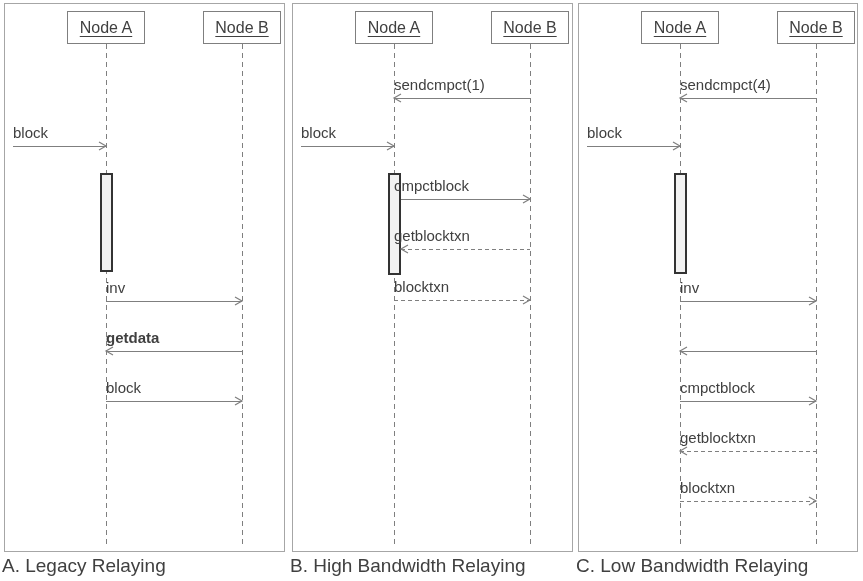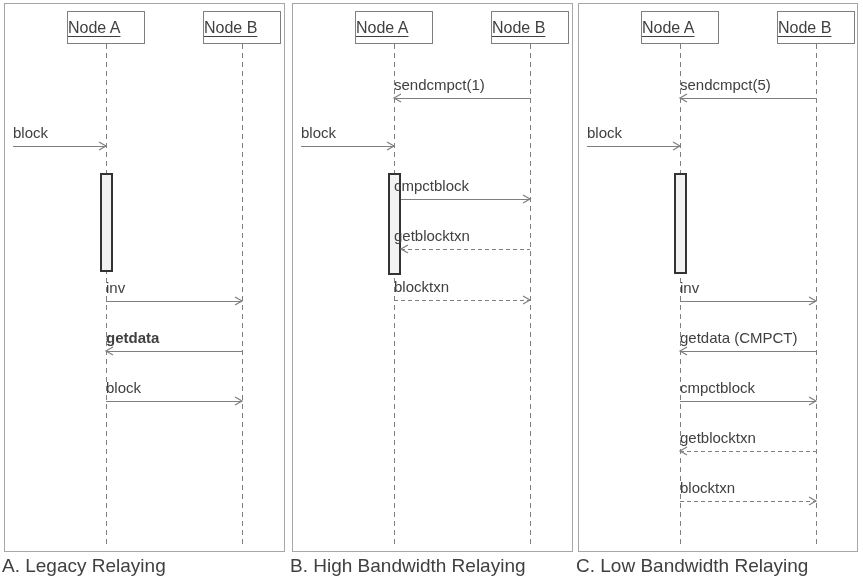--- a/index.html
+++ b/index.html
@@ -30,21 +30,21 @@
     font-size: 19px;
     line-height: 20px;
     color: var(--text);
     white-space: nowrap;
   }
   .node-box {
     position: absolute;
     border: 1px solid var(--line);
     background: var(--bg);
     box-sizing: border-box;
-    text-align: left;
+    text-align: center;
   }
   .node-label {
     display: inline-block;
     font-size: 16px;
     color: var(--text);
     line-height: 31px;
     text-decoration: underline;
     text-underline-offset: 3px;
   }
   .lifeline {
@@ -139,36 +139,35 @@
   <div class="panel" id="panel-2" style="left:578px; top:3px; width:280px; height:549px;">
       <div class="lifeline" style="left: 101px; top: 40px; height: 500px;"></div>
       <div class="node-box" style="left: 62px; top: 7px; width: 78px; height: 33px;"><div class="node-label">Node A</div></div>
       <div class="lifeline" style="left: 237px; top: 40px; height: 500px;"></div>
       <div class="node-box" style="left: 198px; top: 7px; width: 78px; height: 33px;"><div class="node-label">Node B</div></div>
       <div class="activation" style="left: 94.5px; top: 169px; width: 13px; height: 101px;"></div>
       <div class="msg-line solid" style="left: 101px; width: 136px; top: 94px;"></div>
       <svg width="12" height="12" viewBox="0 0 12 12" class="arrowhead" style="left: 99px; top: 88px;">
         <path d="M9,2 L2,6 L9,10" fill="none" stroke-width="1.2" style="stroke: var(--line);"></path>
       </svg>
-      <div class="msg-label" style="left: 101px; width: 136px; top: 72px;">sendcmpct(5)</div>
+      <div class="msg-label" style="left: 101px; width: 136px; top: 72px;">sendcmpct(4)</div>
       <div class="msg-line solid" style="left: 8px; width: 93px; top: 142px;"></div>
       <svg width="12" height="12" viewBox="0 0 12 12" class="arrowhead" style="left: 91px; top: 136px;">
         <path d="M3,2 L10,6 L3,10" fill="none" stroke-width="1.2" style="stroke: var(--line);"></path>
       </svg>
       <div class="msg-label" style="left: 8px; width: 93px; top: 120px;">block</div>
       <div class="msg-line solid" style="left: 101px; width: 136px; top: 297px;"></div>
       <svg width="12" height="12" viewBox="0 0 12 12" class="arrowhead" style="left: 227px; top: 291px;">
         <path d="M3,2 L10,6 L3,10" fill="none" stroke-width="1.2" style="stroke: var(--line);"></path>
       </svg>
       <div class="msg-label" style="left: 101px; width: 136px; top: 275px;">inv</div>
       <div class="msg-line solid" style="left: 101px; width: 136px; top: 347px;"></div>
       <svg width="12" height="12" viewBox="0 0 12 12" class="arrowhead" style="left: 99px; top: 341px;">
         <path d="M9,2 L2,6 L9,10" fill="none" stroke-width="1.2" style="stroke: var(--line);"></path>
       </svg>
-      <div class="msg-label" style="left: 101px; width: 136px; top: 325px;">getdata (CMPCT)</div>
       <div class="msg-line solid" style="left: 101px; width: 136px; top: 397px;"></div>
       <svg width="12" height="12" viewBox="0 0 12 12" class="arrowhead" style="left: 227px; top: 391px;">
         <path d="M3,2 L10,6 L3,10" fill="none" stroke-width="1.2" style="stroke: var(--line);"></path>
       </svg>
       <div class="msg-label" style="left: 101px; width: 136px; top: 375px;">cmpctblock</div>
       <div class="msg-line dashed" style="left: 101px; width: 136px; top: 447px;"></div>
       <svg width="12" height="12" viewBox="0 0 12 12" class="arrowhead" style="left: 99px; top: 441px;">
         <path d="M9,2 L2,6 L9,10" fill="none" stroke-width="1.2" style="stroke: var(--line);"></path>
       </svg>
       <div class="msg-label" style="left: 101px; width: 136px; top: 425px;">getblocktxn</div>

